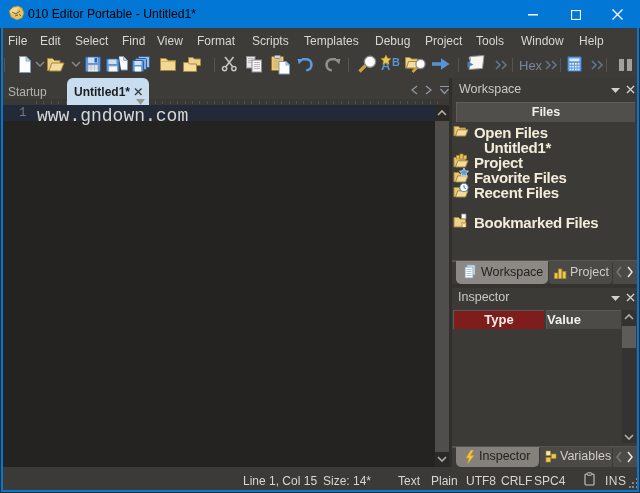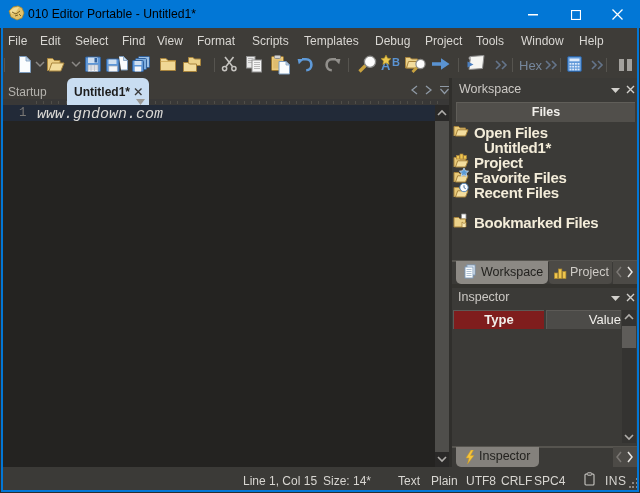--- a/index.html
+++ b/index.html
@@ -18,21 +18,21 @@
   .tabstrip{position:absolute;left:3px;top:78px;width:449px;height:21px;background:#3e3c38;}
   .tab-startup{position:absolute;left:5px;top:7px;font-size:12px;color:#b5b3ae;}
   .tab-active{position:absolute;left:64px;top:0px;width:82px;height:26px;background:#c9ddf1;border-radius:6px 6px 0 0;}
   .tab-active .t{position:absolute;left:7px;top:6.5px;font-size:12px;font-weight:bold;color:#1c1c1c;}
   
   .ruler{position:absolute;left:3px;top:99px;width:449px;height:6px;background:#393837;}
   
   .editor{position:absolute;left:3px;top:105px;width:432px;height:362px;background:#242321;}
   .hline{position:absolute;left:0;top:0;width:432px;height:16px;background:#222a38;}
   .lnum{position:absolute;left:16px;top:1px;font-family:"Liberation Mono",monospace;font-size:12.4px;color:#7a7875;}
-  .ltext{position:absolute;left:34px;top:1px;font-family:"Liberation Mono",monospace;font-size:15px;color:#dad8d4;font-style:italic;}
+  .ltext{position:absolute;left:34px;top:1px;font-family:"Liberation Mono",monospace;font-size:18px;color:#dad8d4;}
   
   .esb{position:absolute;left:435px;top:105px;width:14px;height:362px;background:#2a2928;}
   .esb .thumb{position:absolute;left:0;top:16px;width:14px;height:331px;background:#4f4e4b;}
   
   .rightpane{position:absolute;left:452px;top:78px;width:185px;height:389px;background:#3b3a37;}
   
   .statusbar{position:absolute;left:3px;top:467px;width:634px;height:23px;background:#3b3a37;color:#d8d6d2;font-size:12px;}
   .statusbar span{position:absolute;top:7px;}
   .trow{position:absolute;left:0;width:185px;height:15px;}
   .ticon{position:absolute;left:1px;top:0px;width:16px;height:16px;}
@@ -344,39 +344,47 @@
     <div style="position:absolute;left:0;top:206px;width:185px;height:4px;background:#34332f;"></div>
 
     <span style="position:absolute;left:6px;top:212px;font-size:12.5px;color:#ccc9c5">Inspector</span>
     <svg class="abs" style="left:159px;top:218px" width="9" height="5">
         <polygon points="0,0 9,0 4.5,5" fill="#d2d0cc"></polygon>
       </svg>
     <svg class="abs" style="left:174px;top:215px" width="9" height="9">
         <path d="M1 1 L8 8 M8 1 L1 8" stroke="#d2d0cc" stroke-width="1.4"></path>
       </svg>
     <div style="position:absolute;left:1px;top:232px;width:91px;height:19px;background:#7f1d1d;border-top:1px solid #5c5a56;border-left:1px solid #5c5a56;box-sizing:border-box;text-align:center;font-size:13px;font-weight:bold;color:#f1efeb;line-height:18px;">Type</div>
-    <div style="position:absolute;left:94px;top:232px;width:75px;height:19px;background:#4c4b48;border-top:1px solid #5c5a56;border-left:1px solid #5c5a56;box-sizing:border-box;text-align:right;font-size:13px;font-weight:normal;color:#f1efeb;line-height:18px;">Value</div>
+    <div style="position:absolute;left:94px;top:232px;width:75px;height:19px;background:#4c4b48;border-top:1px solid #5c5a56;border-left:1px solid #5c5a56;box-sizing:border-box;text-align:left;font-size:13px;font-weight:bold;color:#f1efeb;line-height:18px;">Value</div>
 
 
     <div style="position:absolute;left:170px;top:232px;width:14px;height:133px;background:#343331;">
       <svg class="abs" style="left:2px;top:3px" width="10" height="8">
           <path d="M1 6 L5 2 L9 6" stroke="#b0aeab" stroke-width="1.6" fill="none"></path>
         </svg>
       <div style="position:absolute;left:0;top:16px;width:14px;height:22px;background:#5e5c59;"></div>
       <svg class="abs" style="left:2px;top:123px" width="10" height="8">
           <path d="M1 2 L5 6 L9 2" stroke="#b0aeab" stroke-width="1.6" fill="none"></path>
         </svg>
     </div>
 
     <div style="position:absolute;left:0px;top:367.5px;width:185px;height:2px;background:#56544f;"></div>
     <div style="position:absolute;left:4px;top:369px;width:83px;height:20px;background:#84817c;border-radius:0 0 5px 5px;">
       <svg class="abs" style="left:8px;top:3px" width="12" height="14">
           <polygon points="7,0 2,8 5,8 3.5,14 10,5.5 6.5,5.5 9.5,0" fill="#f5c33c" stroke="#c89a20" stroke-width="0.5"></polygon>
         </svg>
       <span style="position:absolute;left:23px;top:2px;font-size:12.5px;color:#23221f">Inspector</span>
+    </div>
+    <div style="position:absolute;left:88px;top:369px;width:72px;height:20px;background:#4c4a46;overflow:hidden;">
+      <svg class="abs" style="left:5px;top:3px" width="13" height="13">
+          <rect x="1" y="1" width="4.5" height="4.5" fill="#f7e9b8" stroke="#b08c2e" stroke-width="0.6"></rect>
+          <rect x="6.5" y="4" width="4.5" height="4.5" fill="#f0c64e" stroke="#b08c2e" stroke-width="0.6"></rect>
+          <rect x="1" y="7.5" width="4.5" height="4.5" fill="#f0c64e" stroke="#b08c2e" stroke-width="0.6"></rect>
+        </svg>
+      <span style="position:absolute;left:20px;top:2px;font-size:12.5px;color:#cfccc7">Variables</span>
     </div>
     <div style="position:absolute;left:161px;top:369px;width:24px;height:20px;background:#4c4a46;">
       <svg class="abs" style="left:2px;top:4px" width="20" height="12">
           <path d="M6 1 L2 6 L6 11" stroke="#7b7874" stroke-width="1.5" fill="none"></path>
           <path d="M13 1 L17 6 L13 11" stroke="#e8e6e2" stroke-width="1.5" fill="none"></path>
         </svg>
     </div>
   </div>
   <div class="statusbar">
     <span style="left:240px">Line 1, Col 15</span>

